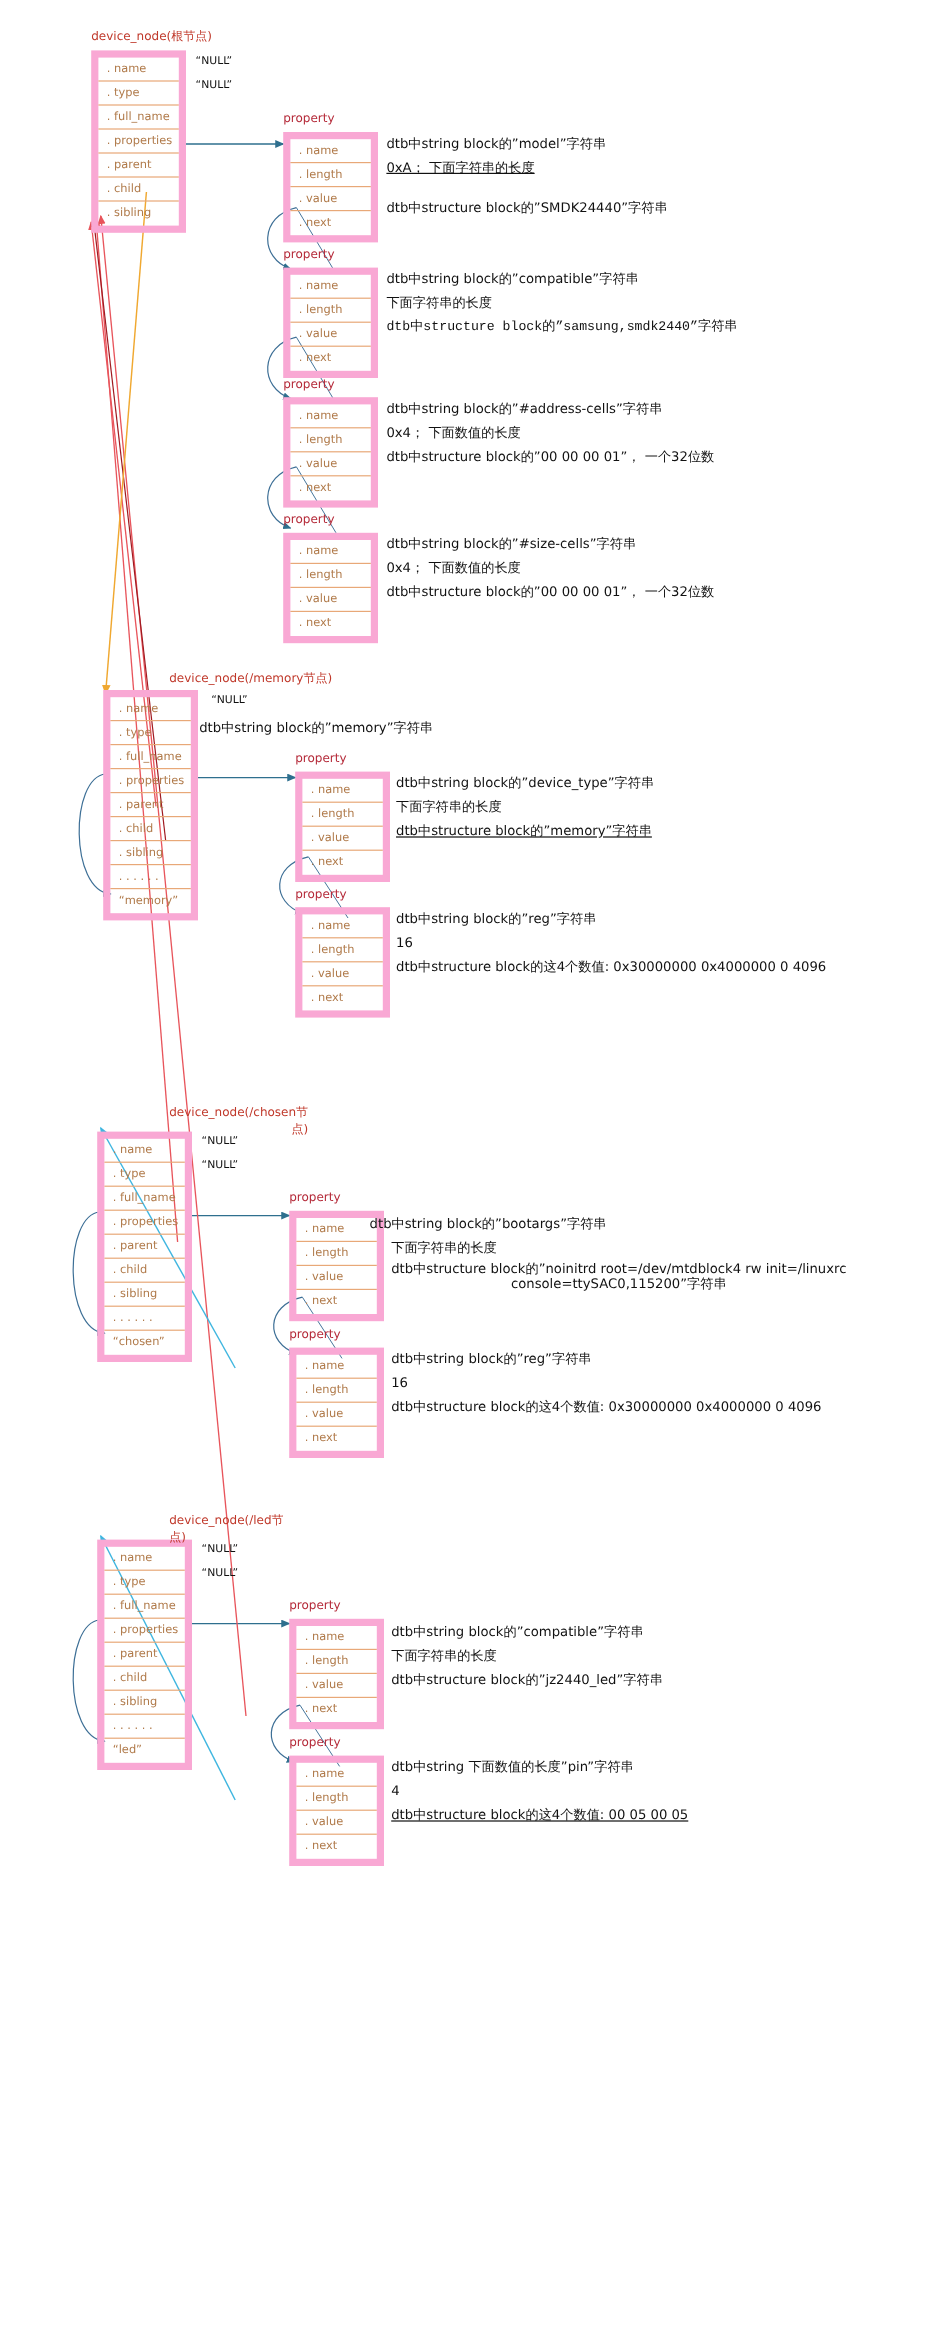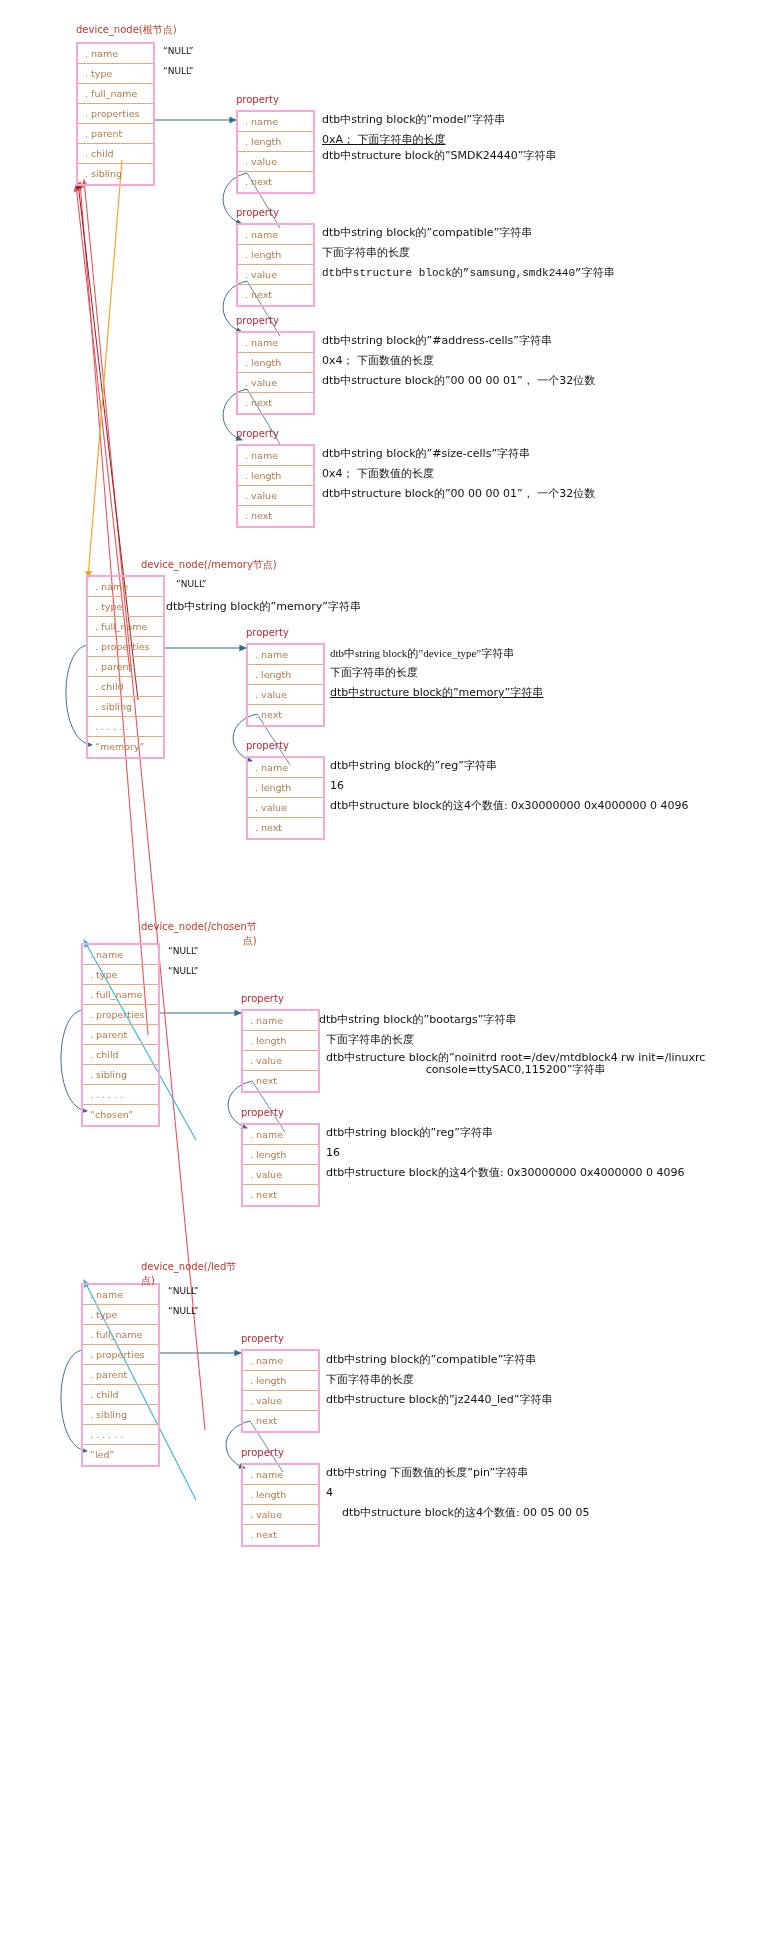--- a/index.html
+++ b/index.html
@@ -6,21 +6,21 @@
   body{
     font-family:"DejaVu Sans","Liberation Sans",sans-serif;
     width:772px;height:1945px;position:relative;overflow:hidden;
   }
   #canvas{position:relative;width:640px;height:1945px;}
   svg.edges{position:absolute;left:0;top:0;width:772px;height:1945px;pointer-events:none;z-index:5;}
 
   
   .box{
     position:absolute;
-    border:2px solid #f9a8d4;
+    border:6px solid #f9a8d4;
     box-sizing:border-box;
     background:transparent;
     z-index:10;
   }
   .box .row{
     border-bottom:1px solid #e8a878;
     box-sizing:border-box;
     color:#b07a4a;
     font-size:9.5px;
     line-height:20px;
@@ -129,21 +129,21 @@
 
   <div class="caption prop" style="left:236px;top:94px;">property</div>
   <div class="box prop" style="left:236px;top:110px;width:79px;">
     <div class="row">. name</div>
     <div class="row">. length</div>
     <div class="row">. value</div>
     <div class="row">. next</div>
   </div>
   <div class="note" style="left:322px;top:114px;">dtb中string block的”model”字符串</div>
   <div class="note" style="left:322px;top:134px;text-decoration:underline;">0xA； 下面字符串的长度</div>
-  <div class="note" style="left:322px;top:150px;">dtb中structure block的”SMDK24440”字符串</div>
+  <div class="note" style="left:322px;top:168px;">dtb中structure block的”SMDK24440”字符串</div>
 
   <div class="caption prop" style="left:236px;top:207px;">property</div>
   <div class="box prop" style="left:236px;top:223px;width:79px;">
     <div class="row">. name</div>
     <div class="row">. length</div>
     <div class="row">. value</div>
     <div class="row">. next</div>
   </div>
   <div class="note" style="left:322px;top:227px;">dtb中string block的”compatible”字符串</div>
   <div class="note" style="left:322px;top:247px;">下面字符串的长度</div>
@@ -186,21 +186,21 @@
   <div class="note null" style="left:176px;top:579px;">“NULL”</div>
   <div class="note" style="left:166px;top:601px;">dtb中string block的”memory”字符串</div>
 
   <div class="caption prop" style="left:246px;top:627px;">property</div>
   <div class="box prop" style="left:246px;top:643px;width:79px;">
     <div class="row">. name</div>
     <div class="row">. length</div>
     <div class="row">. value</div>
     <div class="row">. next</div>
   </div>
-  <div class="note" style="left:330px;top:647px;font-family:Liberation Serif, serif;">dtb中string block的”device_type”字符串</div>
+  <div class="note" style="left:330px;top:647px;">dtb中string block的”device_type”字符串</div>
   <div class="note" style="left:330px;top:667px;">下面字符串的长度</div>
   <div class="note" style="left:330px;top:687px;text-decoration:underline;">dtb中structure block的”memory”字符串</div>
 
   <div class="caption prop" style="left:246px;top:740px;">property</div>
   <div class="box prop" style="left:246px;top:756px;width:79px;">
     <div class="row">. name</div>
     <div class="row">. length</div>
     <div class="row">. value</div>
     <div class="row">. next</div>
   </div>
@@ -224,21 +224,21 @@
   <div class="note null" style="left:168px;top:946px;">“NULL”</div>
   <div class="note null" style="left:168px;top:966px;">“NULL”</div>
 
   <div class="caption prop" style="left:241px;top:993px;">property</div>
   <div class="box prop" style="left:241px;top:1009px;width:79px;">
     <div class="row">. name</div>
     <div class="row">. length</div>
     <div class="row">. value</div>
     <div class="row">. next</div>
   </div>
-  <div class="note" style="left:319px;top:1014px;">dtb中string block的”bootargs”字符串</div>
+  <div class="note" style="left:308px;top:1014px;">dtb中string block的”bootargs”字符串</div>
   <div class="note" style="left:326px;top:1034px;">下面字符串的长度</div>
   <div class="note" style="left:326px;top:1052px;text-align:center;">dtb中structure block的”noinitrd root=/dev/mtdblock4 rw init=/linuxrc
 console=ttySAC0,115200”字符串</div>
 
   <div class="caption prop" style="left:241px;top:1107px;">property</div>
   <div class="box prop" style="left:241px;top:1123px;width:79px;">
     <div class="row">. name</div>
     <div class="row">. length</div>
     <div class="row">. value</div>
     <div class="row">. next</div>
@@ -276,15 +276,15 @@
 
   <div class="caption prop" style="left:241px;top:1447px;">property</div>
   <div class="box prop" style="left:241px;top:1463px;width:79px;">
     <div class="row">. name</div>
     <div class="row">. length</div>
     <div class="row">. value</div>
     <div class="row">. next</div>
   </div>
   <div class="note" style="left:326px;top:1467px;">dtb中string 下面数值的长度”pin”字符串</div>
   <div class="note" style="left:326px;top:1487px;">4</div>
-  <div class="note" style="left:342px;top:1507px;">dtb中structure block的这4个数值: 00 05 00 05</div>
+  <div class="note" style="left:326px;top:1507px;text-decoration:underline;">dtb中structure block的这4个数值: 00 05 00 05</div>
 
 </div>
 
 </body></html>

